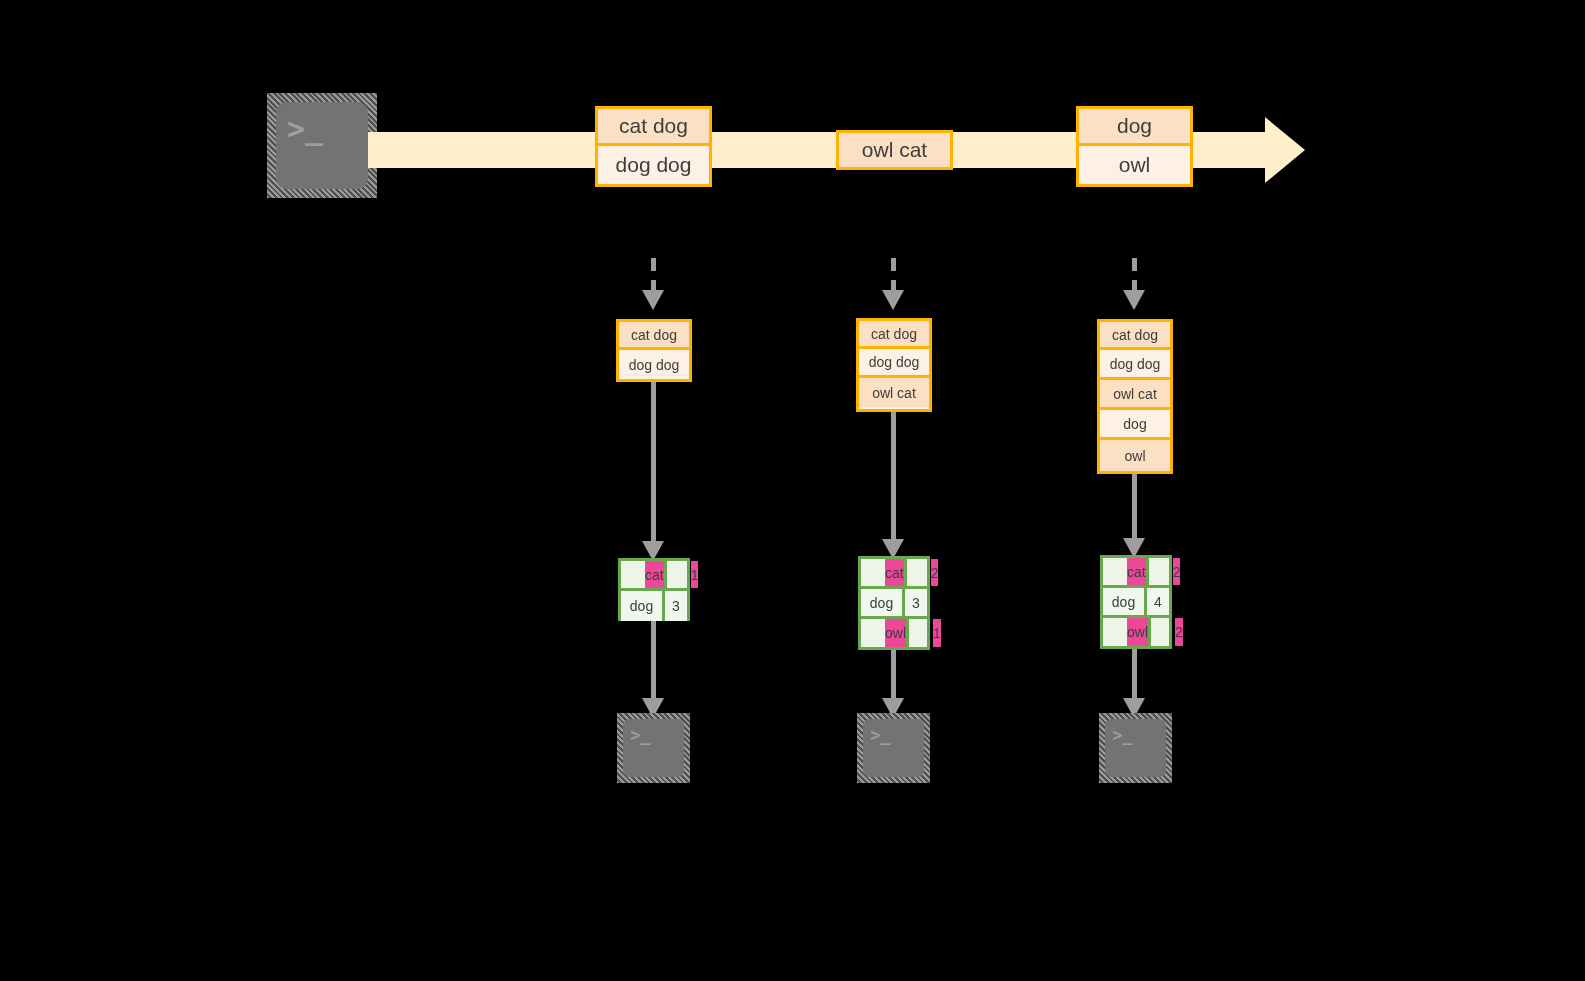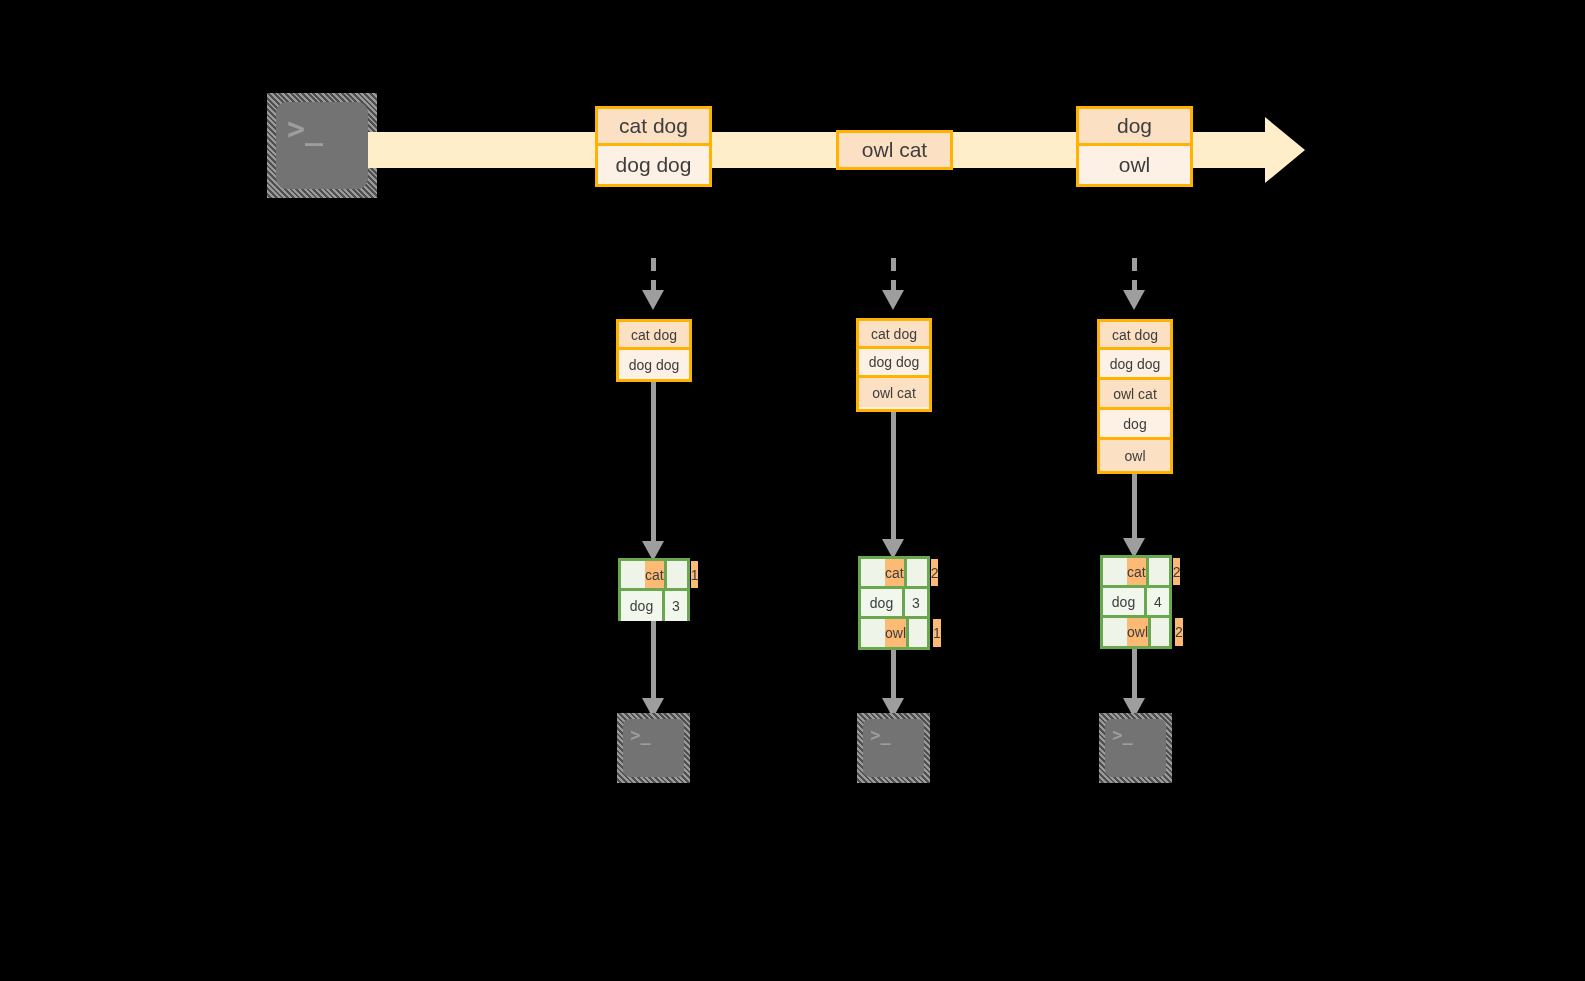--- a/index.html
+++ b/index.html
@@ -80,21 +80,21 @@
     border-bottom:3px solid #6aa84f;
   }
   .trow:last-child{border-bottom:none;}
   .tcell{
     box-sizing:border-box;
     display:flex;align-items:center;justify-content:center;
     color:#3d3d3d;
     white-space:nowrap;
   }
   .tcell.word{border-right:3px solid #6aa84f;}
-  .trow.dark .tcell{background:#fdba74;margin-left:24px;}
+  .trow.dark .tcell{background:#ec4899;margin-left:24px;}
   .trow.light .tcell{background:#f2f7ee;}
 
   
   .link{
     position:absolute;
     width:5px;
     background:#9e9e9e;
   }
   .link.dashed{
     background:none;

